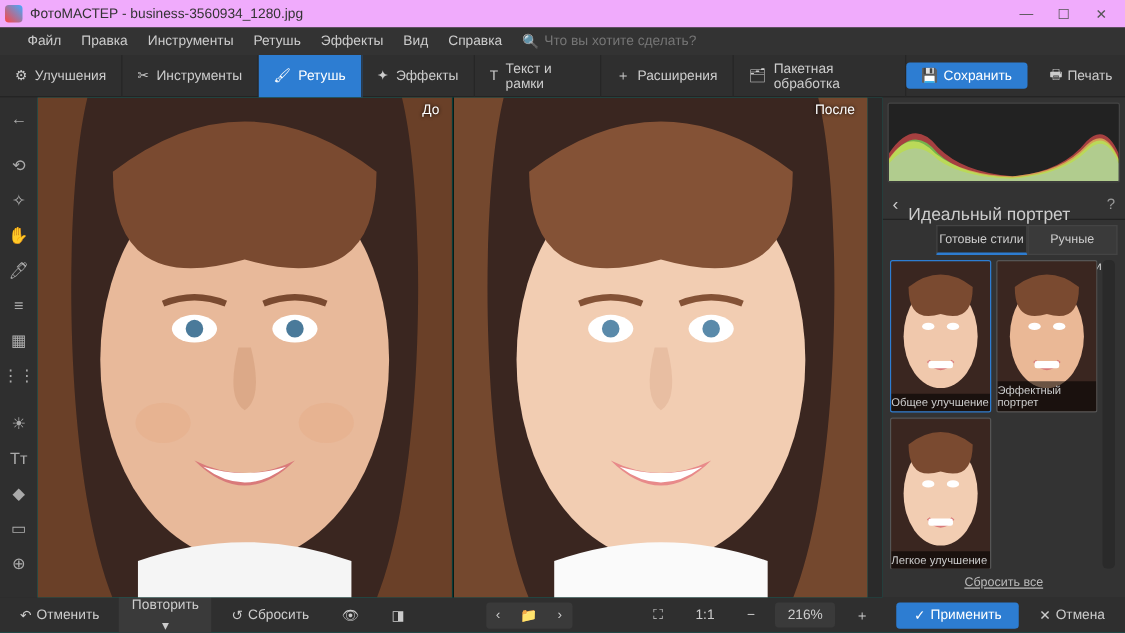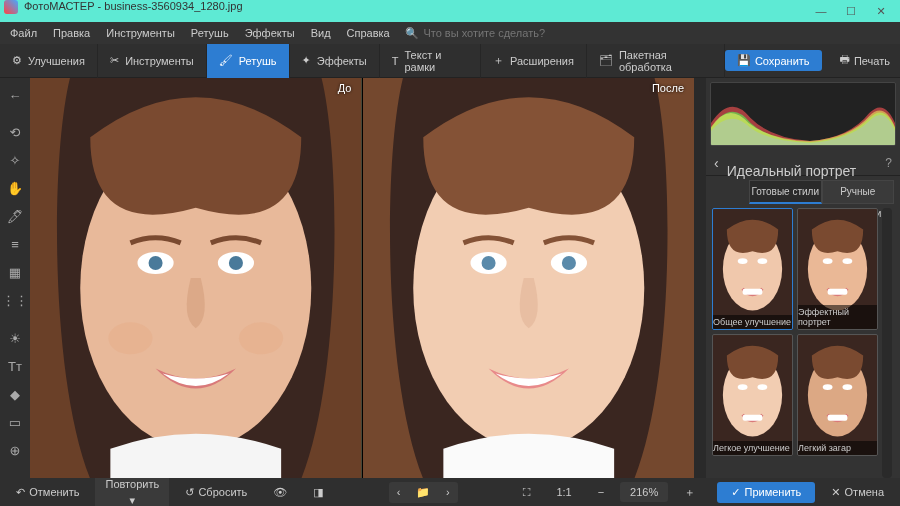--- a/index.html
+++ b/index.html
@@ -1,25 +1,25 @@
 <!DOCTYPE html>
 <html><head>
 <meta charset="utf-8">
 <style>
 * { margin: 0; padding: 0; box-sizing: border-box; font-family: "Segoe UI", Arial, sans-serif; }
 body { width: 900px; height: 506px; background: #2a2a2a; color: #ccc; overflow: hidden; font-size: 11px; }
 
 
-.titlebar { height: 22px; background: #5eead4; display: flex; padding: 0 4px; color: #333; }
+.titlebar { height: 22px; background: #f0abfc; display: flex; align-items: center; padding: 0 4px; color: #333; }
 .titlebar .logo { width: 14px; height: 14px; border-radius: 3px; background: linear-gradient(45deg,#f44,#4af); margin-right: 6px; }
 .titlebar .title { font-size: 11px; flex: 1; }
 .titlebar .winbtn { width: 30px; height: 22px; display: flex; align-items: center; justify-content: center; cursor: pointer; color: #555; }
 
 
-.menubar { height: 22px; background: #333; display: flex; align-items: center; padding: 0 2px; font-size: 11px; }
+.menubar { height: 22px; background: #333; display: flex; align-items: center; padding: 0 14px; font-size: 11px; }
 .menubar .mitem { padding: 0 8px; cursor: pointer; }
 .menubar .search { margin-left: 8px; display: flex; align-items: center; color: #777; }
 .menubar .search input { background: transparent; border: none; color: #aaa; font-size: 11px; width: 140px; outline: none; }
 
 
 .toolbar { height: 34px; background: #2f2f2f; border-bottom: 1px solid #222; display: flex; align-items: center; }
 .tbtn { height: 34px; padding: 0 12px; display: flex; align-items: center; gap: 6px; cursor: pointer; font-size: 11px; border-right: 1px solid #262626; }
 .tbtn.active { background: #2d7dd2; color: #fff; }
 .toolbar .spacer { flex: 1; }
 .savebtn { background: #2d7dd2; color: #fff; padding: 4px 12px; border-radius: 3px; margin-right: 8px; display: flex; align-items: center; gap: 4px; cursor: pointer; }
@@ -254,36 +254,25 @@
               <rect width="80" height="120" fill="#3a2620"></rect>
               <ellipse cx="40" cy="60" rx="30" ry="42" fill="#f2cdb2"></ellipse>
               <path d="M14 20 Q40 0 66 20 Q66 50 40 42 Q14 50 14 20Z" fill="#7a4a30"></path>
               <ellipse cx="30" cy="52" rx="5" ry="3" fill="#fff"></ellipse>
               <ellipse cx="50" cy="52" rx="5" ry="3" fill="#fff"></ellipse>
               <path d="M30 80 Q40 92 50 80" stroke="#d97a7a" stroke-width="3" fill="none"></path>
               <rect x="30" y="80" width="20" height="6" fill="#fff" rx="2"></rect>
             </svg>
           <div class="plabel">Легкое улучшение</div>
         </div>
-        <div class="preset">
-          <svg class="miniface" viewBox="0 0 80 120">
-              <rect width="80" height="120" fill="#3a2620"></rect>
-              <ellipse cx="40" cy="60" rx="30" ry="42" fill="#dca884"></ellipse>
-              <path d="M14 20 Q40 0 66 20 Q66 50 40 42 Q14 50 14 20Z" fill="#7a4a30"></path>
-              <ellipse cx="30" cy="52" rx="5" ry="3" fill="#fff"></ellipse>
-              <ellipse cx="50" cy="52" rx="5" ry="3" fill="#fff"></ellipse>
-              <path d="M30 80 Q40 92 50 80" stroke="#d97a7a" stroke-width="3" fill="none"></path>
-              <rect x="30" y="80" width="20" height="6" fill="#fff" rx="2"></rect>
-            </svg>
-          <div class="plabel">Легкий загар</div>
-        </div>
 
       </div>
       <div class="pscroll"></div>
     </div>
+    <div class="resetall">Сбросить все</div>
   </div>
 </div>
 
 <div class="bottom">
   <div class="bbtn">
       <span>↶</span>
       <span>Отменить</span>
     </div>
   <div class="bbtn box">
       <span>Повторить</span>

